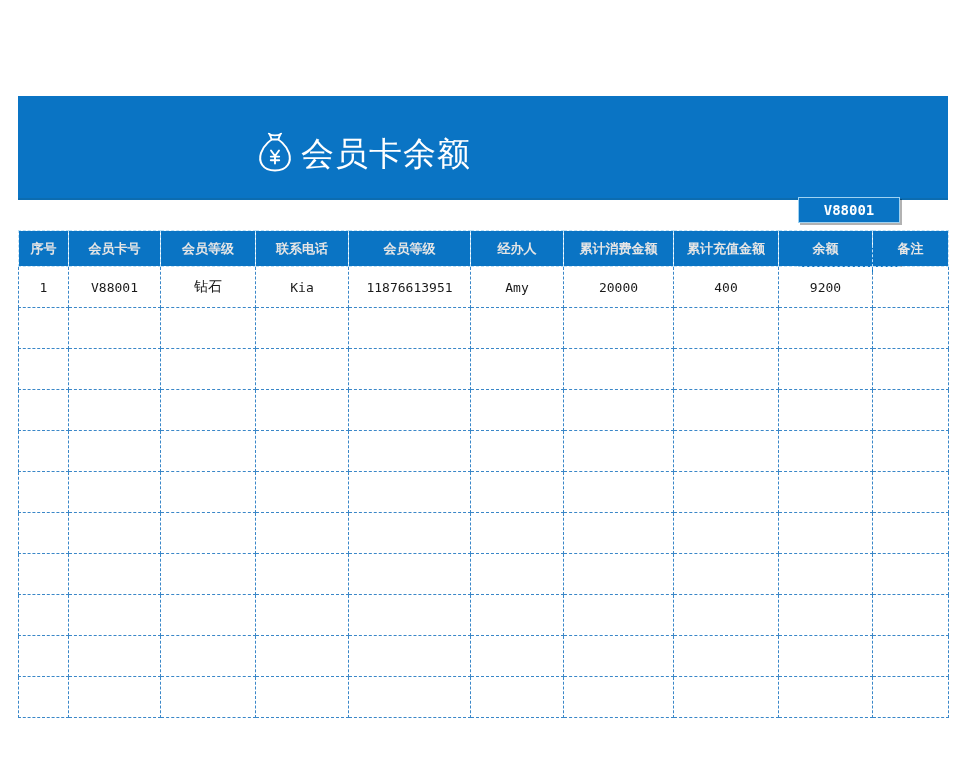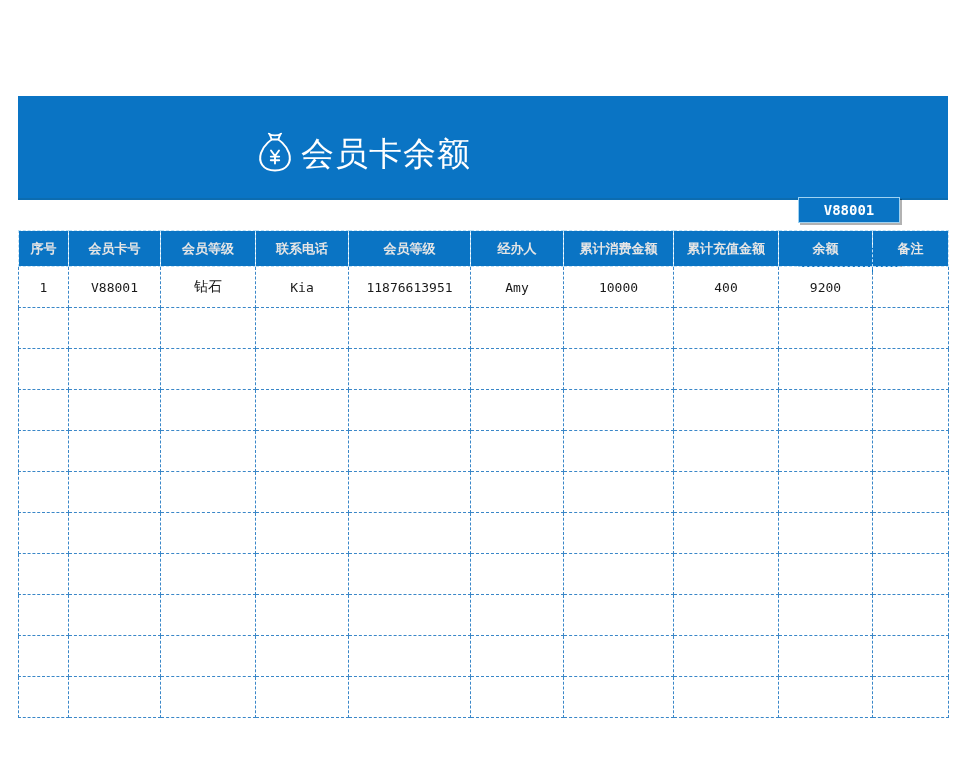--- a/index.html
+++ b/index.html
@@ -222,21 +222,21 @@
           </tr>
       </thead>
       <tbody id="table-body">
           <tr>
             <td>1</td>
             <td>V88001</td>
             <td class="cjk">钻石</td>
             <td>Kia</td>
             <td>11876613951</td>
             <td>Amy</td>
-            <td>10000</td>
+            <td>20000</td>
             <td>400</td>
             <td>9200</td>
             <td></td>
           </tr>
           <tr>
             <td></td>
             <td></td>
             <td></td>
             <td></td>
             <td></td>

